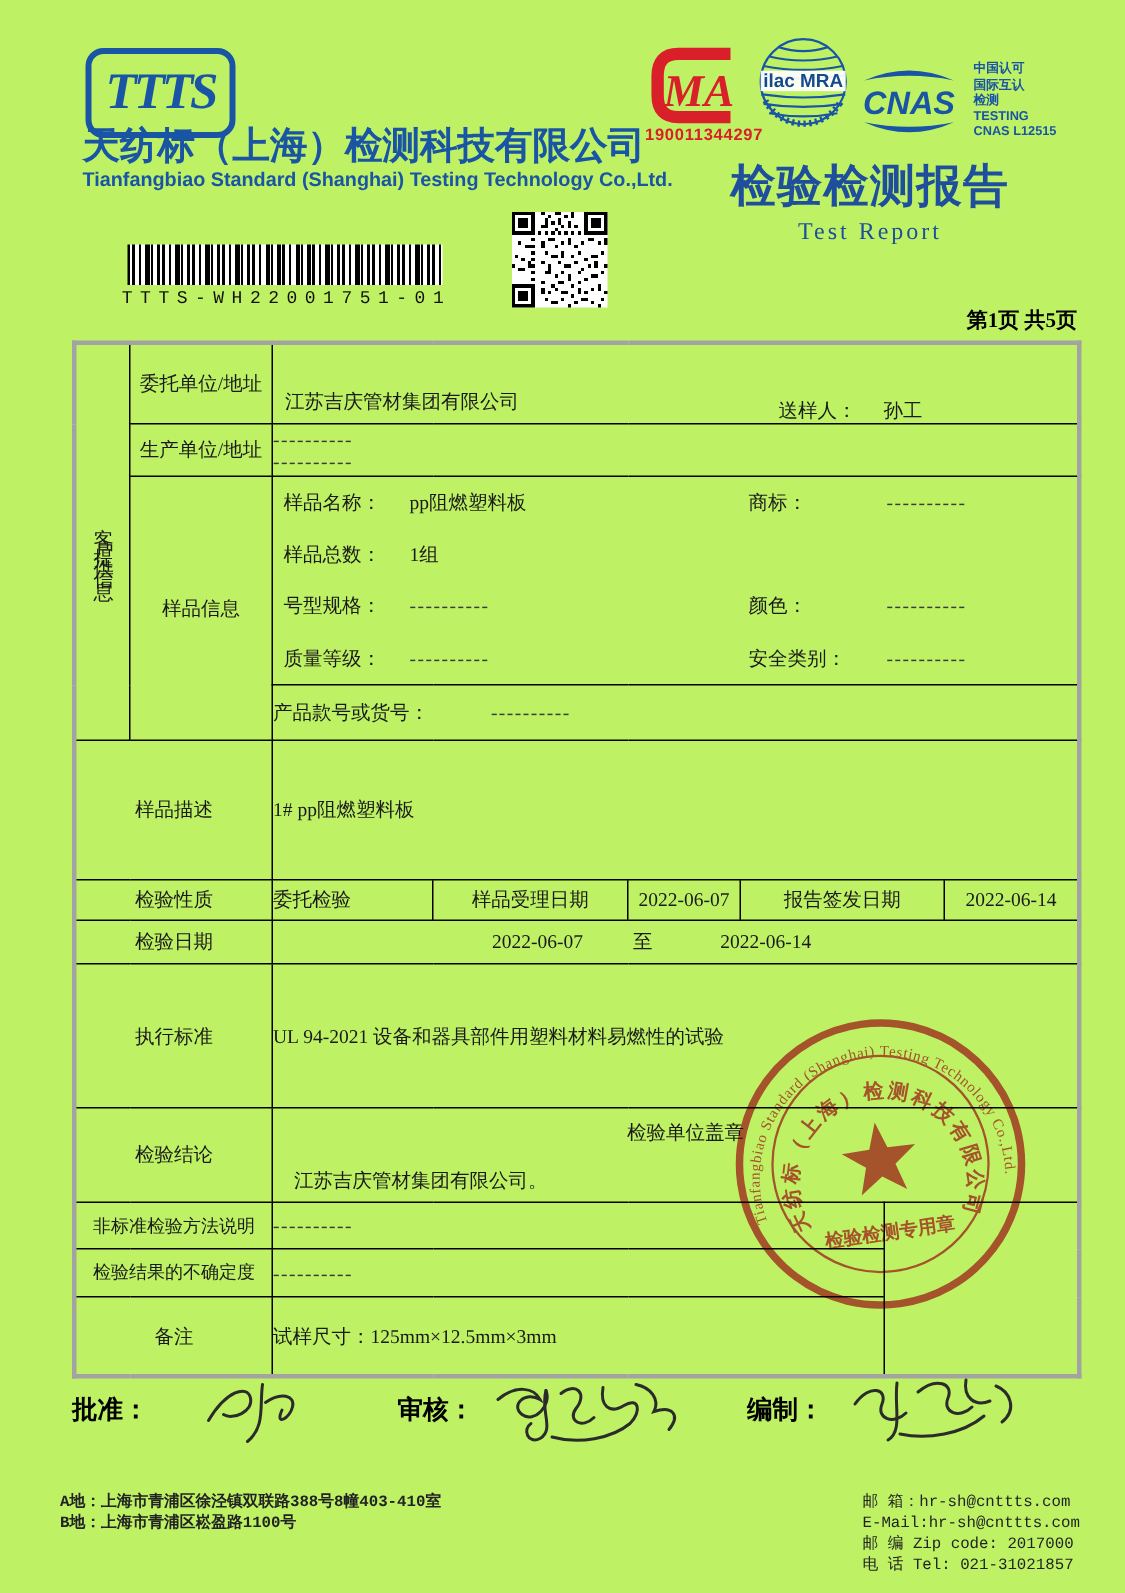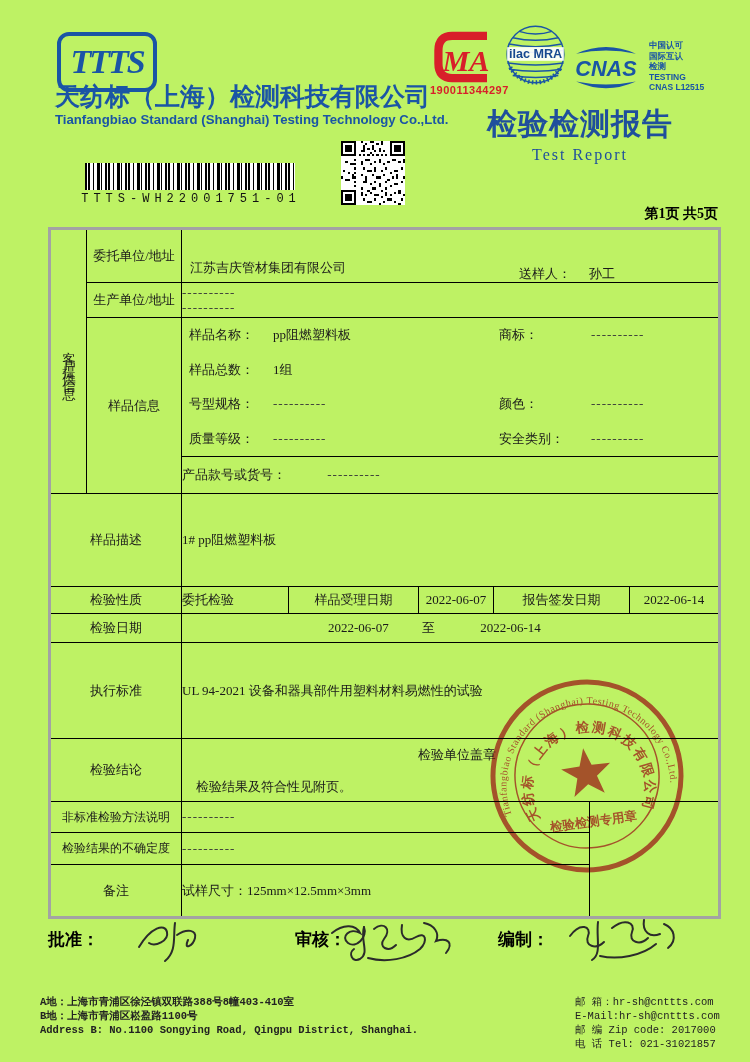--- a/index.html
+++ b/index.html
@@ -219,21 +219,21 @@
       </td>
     </tr>
     <tr style="height:96px">
       <td colspan="2" class="lbl">执行标准</td>
       <td colspan="6" class="ct pad">UL 94-2021  设备和器具部件用塑料材料易燃性的试验</td>
     </tr>
     <tr style="height:63px">
       <td colspan="2" class="lbl">检验结论</td>
       <td colspan="6" class="ct">
         <div class="rel">
-          <div class="abs" style="left:14px;top:8px;">检验结果及符合性见附页。</div>
+          <div class="abs" style="left:14px;top:8px;">江苏吉庆管材集团有限公司。</div>
           <div class="abs" style="left:236px;bottom:6px;margin-top:24px;">检验单位盖章</div>
         </div>
       </td>
     </tr>
     <tr style="height:31px">
       <td colspan="2" class="lbl" style="font-size:12px;">非标准检验方法说明</td>
       <td colspan="4" class="ct pad dash">----------</td>
       <td colspan="2" rowspan="3"></td>
     </tr>
     <tr style="height:32px">
@@ -265,21 +265,21 @@
   </svg>
 
   <div class="abs sig-label" style="left:48px;top:928px;">批准：</div>
   <svg class="abs" style="left:125px;top:915px;" width="95" height="55" viewBox="0 0 95 55">
     <g fill="none" stroke="#2b2b2b" stroke-width="2" stroke-linecap="round">
       <path d="M14,32 C26,12 40,8 42,17 C44,26 30,32 24,28"></path>
       <path d="M50,8 C48,22 52,36 40,46"></path>
       <path d="M52,20 C62,13 72,15 70,23 C68,31 58,36 63,25"></path>
     </g>
   </svg>
-  <div class="abs sig-label" style="left:265px;top:928px;margin-left:30px;">审核：</div>
+  <div class="abs sig-label" style="left:265px;top:928px;">审核：</div>
   <svg class="abs" style="left:322px;top:913px;" width="140" height="58" viewBox="0 0 140 58">
     <g fill="none" stroke="#2b2b2b" stroke-width="2" stroke-linecap="round">
       <path d="M10,20 C22,10 34,12 38,20 C28,14 18,24 26,30 C34,36 46,24 42,14"></path>
       <path d="M42,14 C38,28 48,40 38,46 C30,50 26,40 32,36"></path>
       <path d="M52,16 C62,8 70,16 62,26 C56,34 66,40 74,32"></path>
       <path d="M80,12 C78,24 84,30 94,24 C104,18 106,28 98,36 C86,46 64,50 46,45"></path>
       <path d="M102,10 C112,12 118,20 114,28 C126,24 132,30 124,40"></path>
     </g>
   </svg>
   <div class="abs sig-label" style="left:498px;top:928px;">编制：</div>
@@ -290,21 +290,20 @@
       <path d="M54,16 C66,6 78,10 74,20 C70,30 82,34 90,26"></path>
       <path d="M86,8 C84,20 92,26 102,22"></path>
       <path d="M98,32 C84,44 60,48 42,44"></path>
       <path d="M106,12 C116,16 120,28 110,36"></path>
     </g>
   </svg>
 
   <div class="abs" id="footer-left">
     <div>A地：上海市青浦区徐泾镇双联路388号8幢403-410室</div>
     <div>B地：上海市青浦区崧盈路1100号</div>
-    <div>Address B: No.1100 Songying Road, Qingpu District, Shanghai.</div>
   </div>
   <div class="abs" id="footer-right">
     <div>邮 箱：hr-sh@cnttts.com</div>
     <div>E-Mail:hr-sh@cnttts.com</div>
     <div>邮 编 Zip code: 2017000</div>
     <div>电 话 Tel: 021-31021857</div>
   </div>
 
 </div>
 

